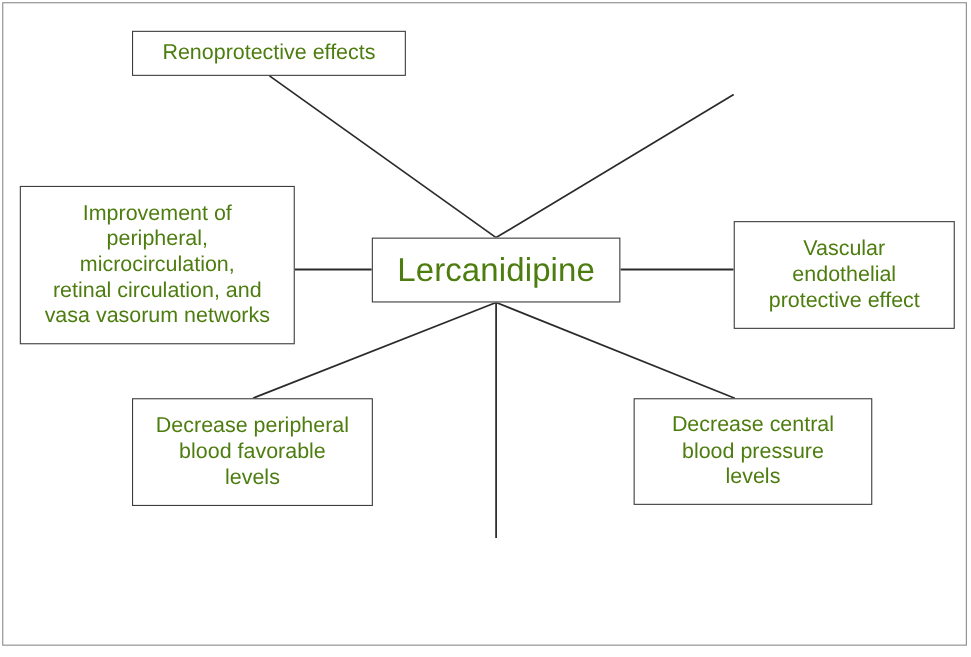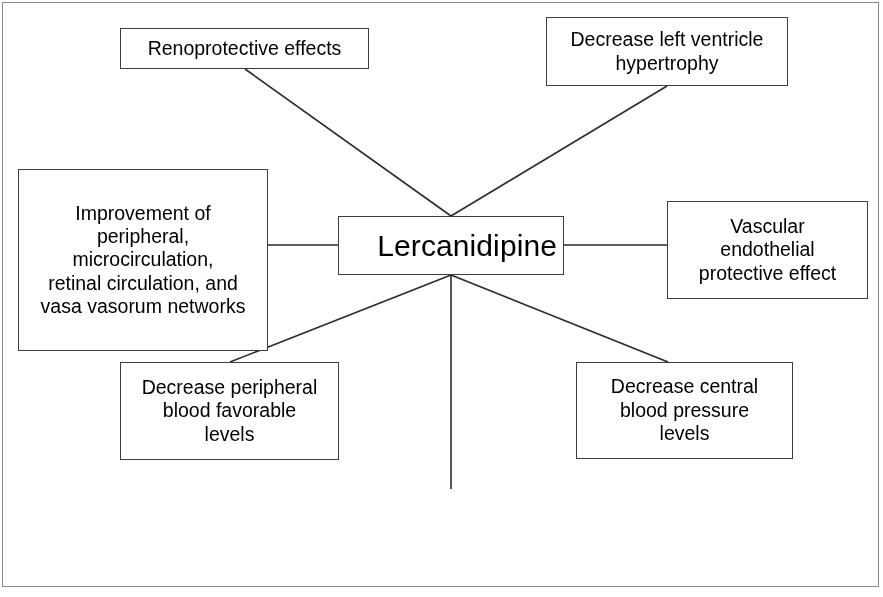--- a/index.html
+++ b/index.html
@@ -38,31 +38,30 @@
   }
   .node {
     position: absolute;
     box-sizing: border-box;
     border: 1.6px solid #3d3d3d;
     background: #ffffff;
     display: flex;
     align-items: center;
     justify-content: center;
     text-align: center;
-    color: #000000;
+    color: #4d7c0f;
     line-height: 1.20;
     padding: 12px 6px;
   }
   .node-label {
     display: block;
     white-space: pre-line;
   }
   #node-center {
     border-width: 1.8px;
-    justify-content: flex-end;
   }
   #node-center .node-label {
     font-size: 30px;
     letter-spacing: 0.1px;
   }
   .satellite .node-label {
     font-size: 19.5px;
   }
 </style>
 </head>
@@ -81,26 +80,22 @@
         <line x1="451" y1="275" x2="230" y2="362"></line>
         <line x1="451" y1="275" x2="668" y2="362"></line>
         <line x1="451" y1="275" x2="451" y2="489"></line>
       </g>
   </svg>
 
   <div class="node satellite" id="node-renoprotective" style="left: 120px; top: 28px; width: 249px; height: 41px; border-color: rgb(61, 61, 61);">
     <span class="node-label">Renoprotective effects</span>
   </div>
 
-  <div class="node satellite" id="node-lvh" style="left: 546px; top: 17px; width: 242px; height: 69px; border-color: rgb(61, 61, 61);">
-    <span class="node-label">Decrease left ventricle
-hypertrophy</span>
-  </div>
 
-  <div class="node satellite" id="node-improvement" style="left: 18px; top: 169px; width: 250px; height: 182px; border-color: rgb(61, 61, 61);">
+  <div class="node satellite" id="node-improvement" style="left: 18px; top: 169px; width: 250px; height: 144px; border-color: rgb(61, 61, 61);">
     <span class="node-label">Improvement of
 peripheral,
 microcirculation,
 retinal circulation, and
 vasa vasorum networks</span>
   </div>
 
   <div class="node satellite" id="node-vascular" style="left: 667px; top: 201px; width: 201px; height: 98px; border-color: rgb(61, 61, 61);">
     <span class="node-label">Vascular
 endothelial

